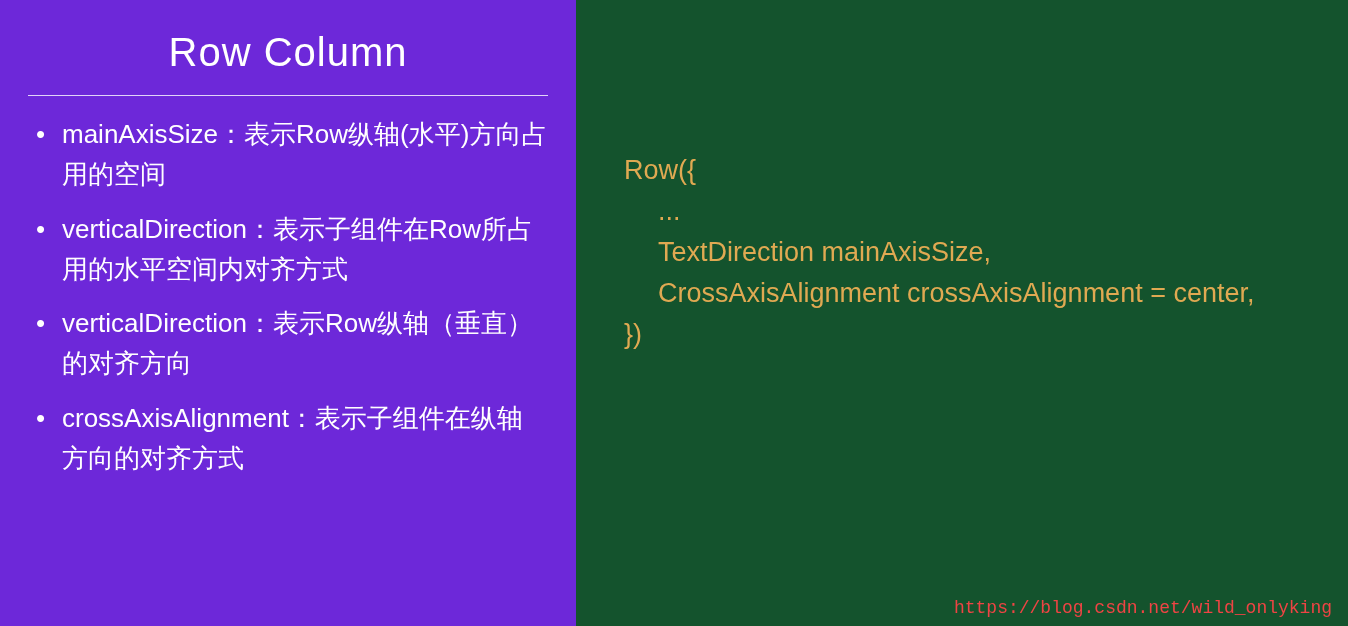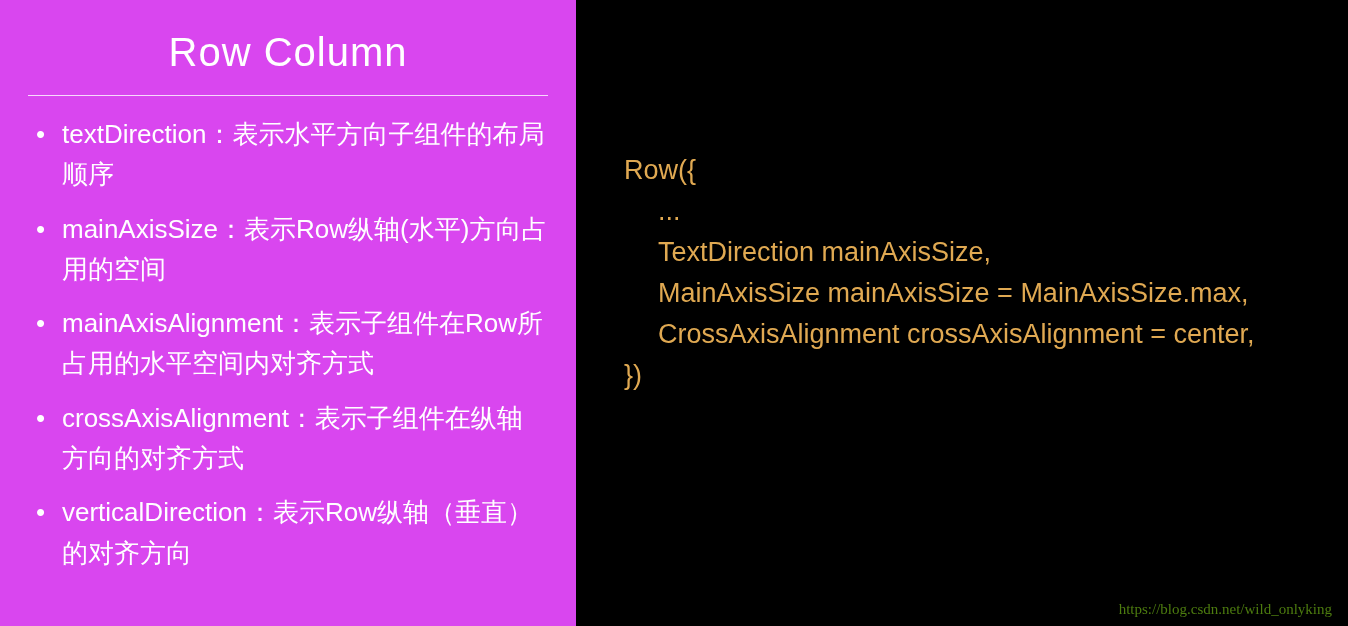--- a/index.html
+++ b/index.html
@@ -6,21 +6,21 @@
   html, body { width: 1348px; height: 626px; overflow: hidden; font-family: "Microsoft YaHei", "Segoe UI", Arial, sans-serif; }
   .slide {
     display: flex;
     width: 100%;
     height: 100%;
     position: relative;
   }
   .left-panel {
     width: 576px;
     height: 100%;
-    background: #d946ef;
+    background: #6d28d9;
     color: #ffffff;
     padding: 20px 28px 0 28px;
   }
   .title {
     font-size: 40px;
     font-weight: 400;
     text-align: center;
     padding: 10px 0 20px 0;
     letter-spacing: 1px;
   }
@@ -42,58 +42,56 @@
   .bullets > li::before {
     content: "•";
     position: absolute;
     left: 8px;
     top: 0;
     font-size: 26px;
   }
   .right-panel {
     flex: 1;
     height: 100%;
-    background: #000000;
+    background: #14532d;
     color: #E0A952;
     padding: 150px 40px 0 48px;
     font-size: 27px;
     line-height: 1.52;
     font-family: "Segoe UI", Arial, sans-serif;
   }
   .code-line { white-space: nowrap; }
   .indent { padding-left: 34px; }
   .watermark {
     position: absolute;
     right: 16px;
     bottom: 8px;
-    color: #4d7c0f;
-    font-size: 15px;
-    font-family: Liberation Serif, serif;
+    color: #ef4444;
+    font-size: 18px;
+    font-family: Liberation Mono, monospace;
   }
 </style>
 </head>
 <body>
 
 <div class="slide">
 
   <div class="left-panel">
     <div class="title">Row Column</div>
     <hr class="hr">
     <ul class="bullets">
-      <li>textDirection：表示水平方向子组件的布局顺序</li>
       <li>mainAxisSize：表示Row纵轴(水平)方向占用的空间</li>
-      <li>mainAxisAlignment：表示子组件在Row所占用的水平空间内对齐方式</li>
+      <li>verticalDirection：表示子组件在Row所占用的水平空间内对齐方式</li>
+      <li>verticalDirection：表示Row纵轴（垂直）的对齐方向</li>
       <li>crossAxisAlignment：表示子组件在纵轴方向的对齐方式</li>
-      <li>verticalDirection：表示Row纵轴（垂直）的对齐方向</li>
     </ul>
   </div>
 
   <div class="right-panel">
     <div class="code-line">Row({</div>
     <div class="code-line indent">...</div>
     <div class="code-line indent">TextDirection mainAxisSize,</div>
-    <div class="code-line indent">MainAxisSize mainAxisSize = MainAxisSize.max,</div>
     <div class="code-line indent">CrossAxisAlignment crossAxisAlignment = center,</div>
     <div class="code-line">})</div>
   </div>
 
   <div class="watermark">https://blog.csdn.net/wild_onlyking</div>
 </div>
 
 </body></html>

